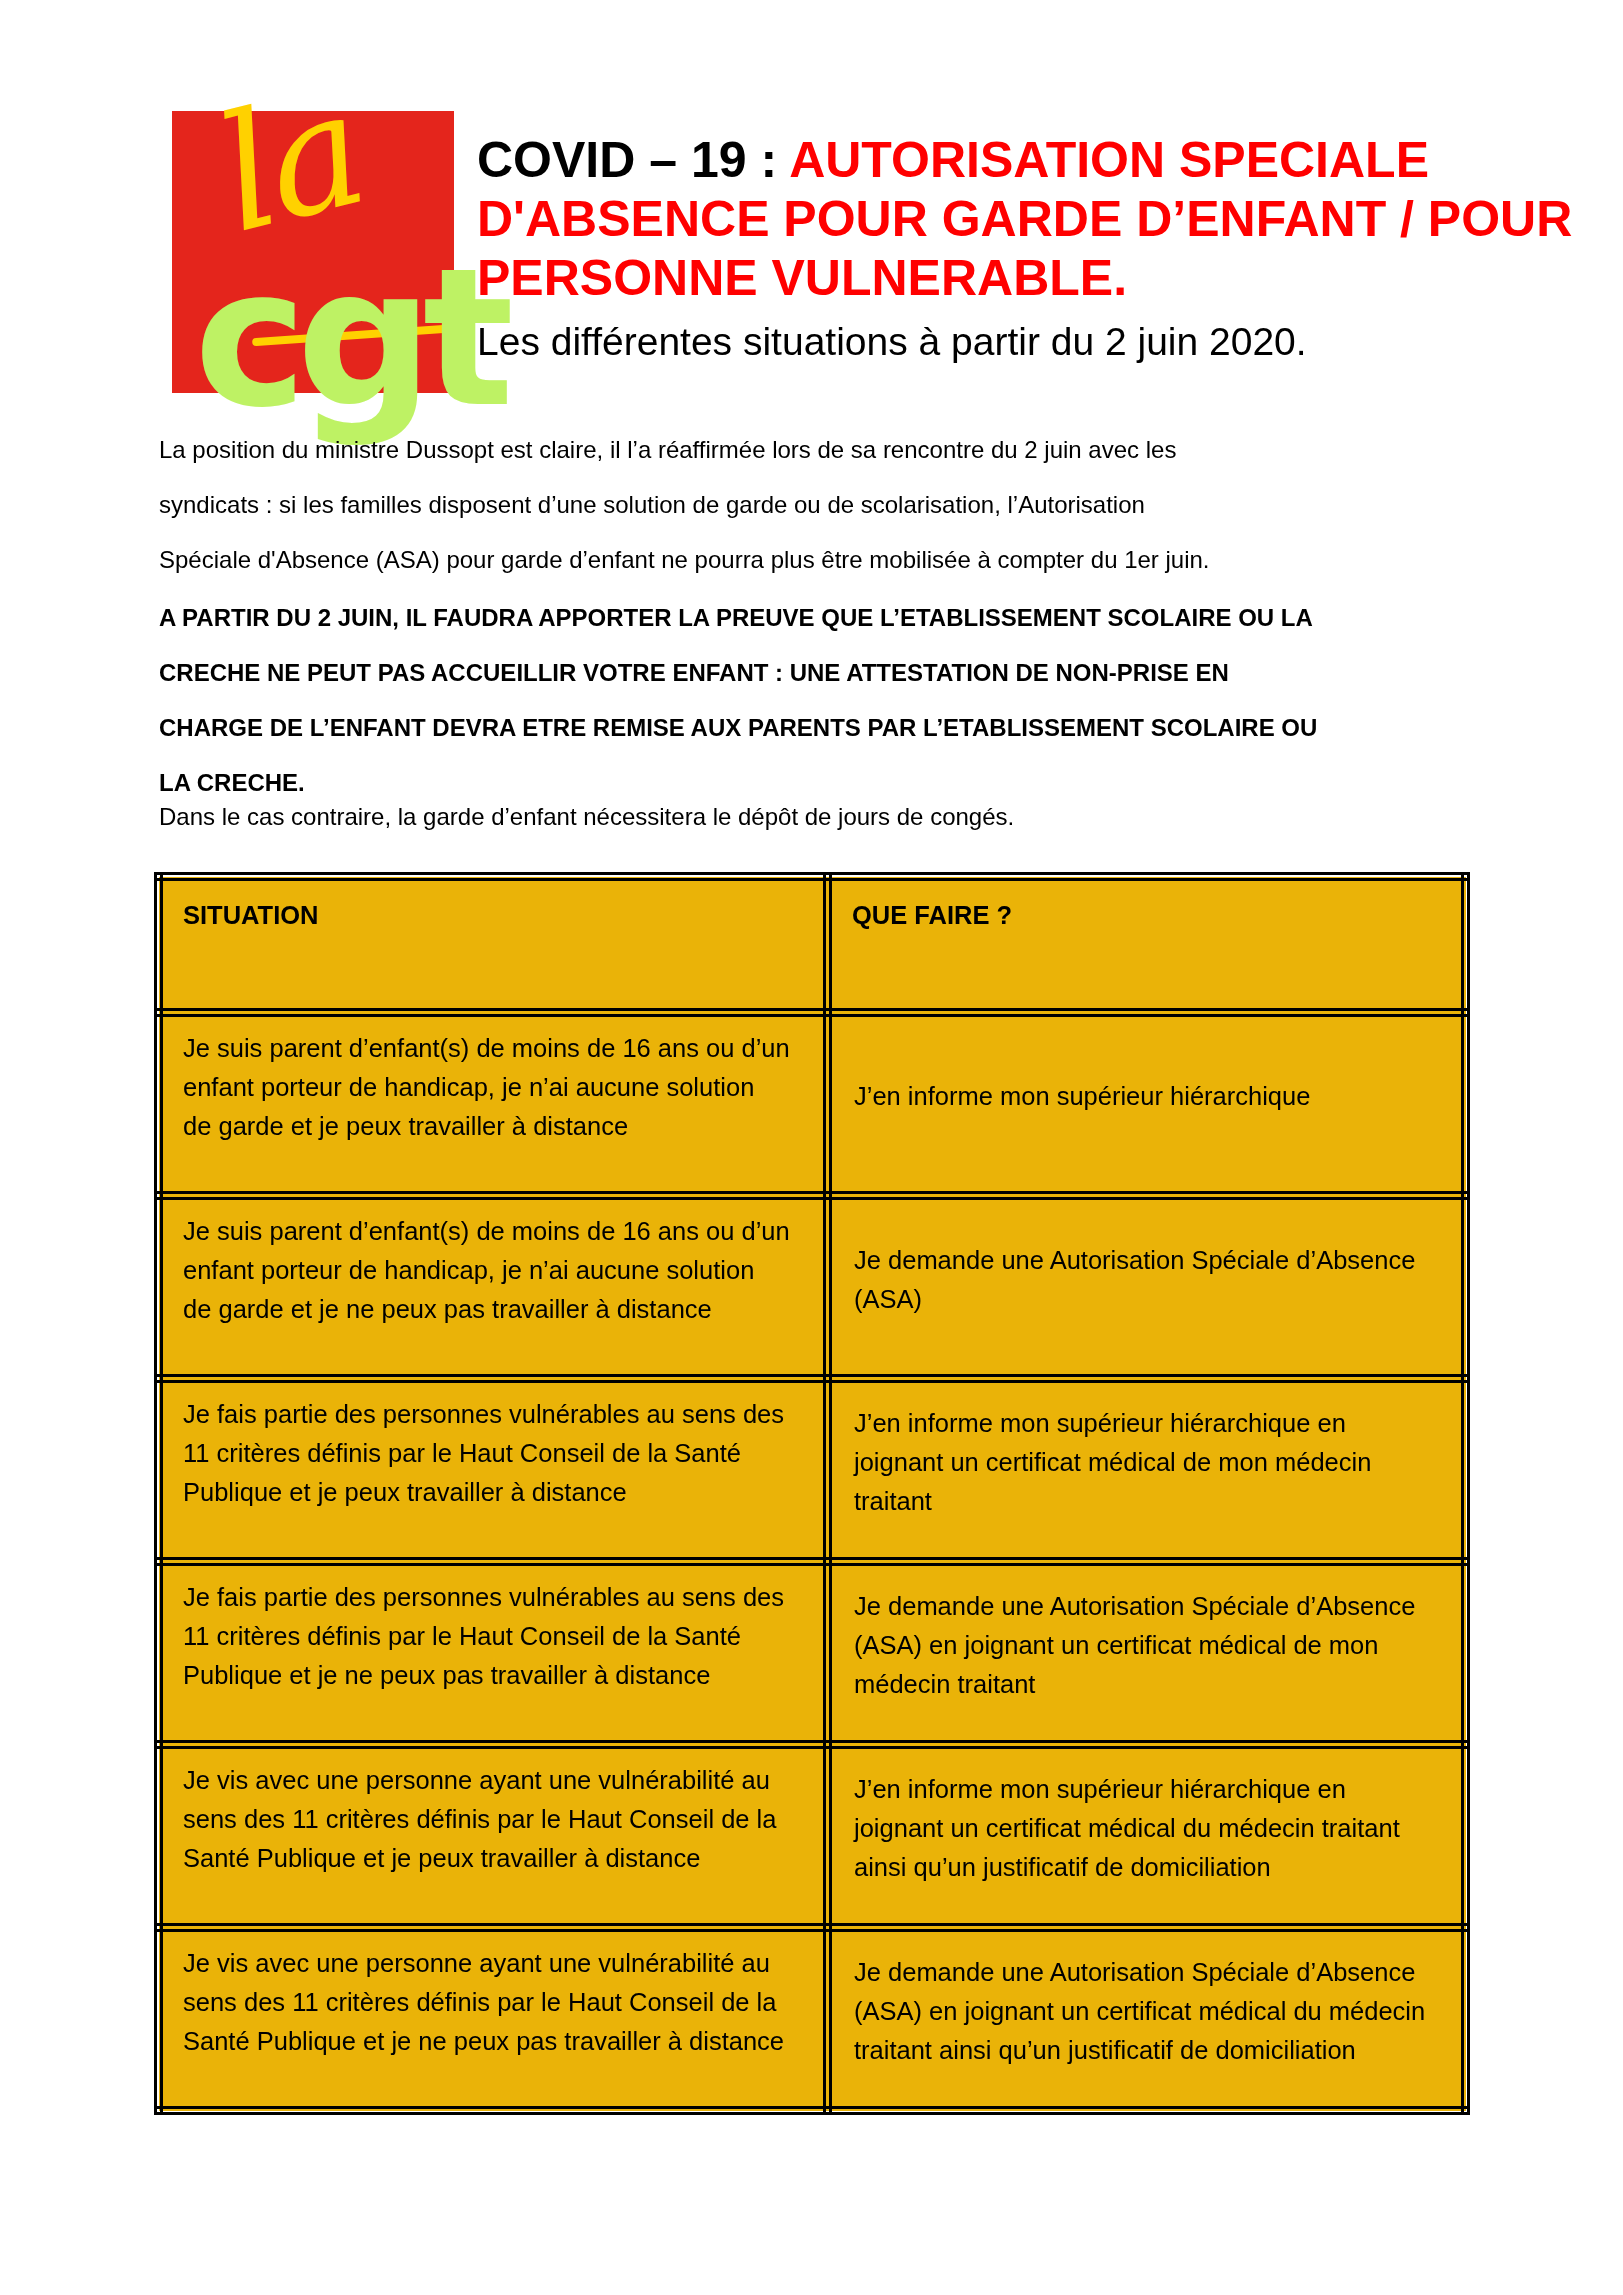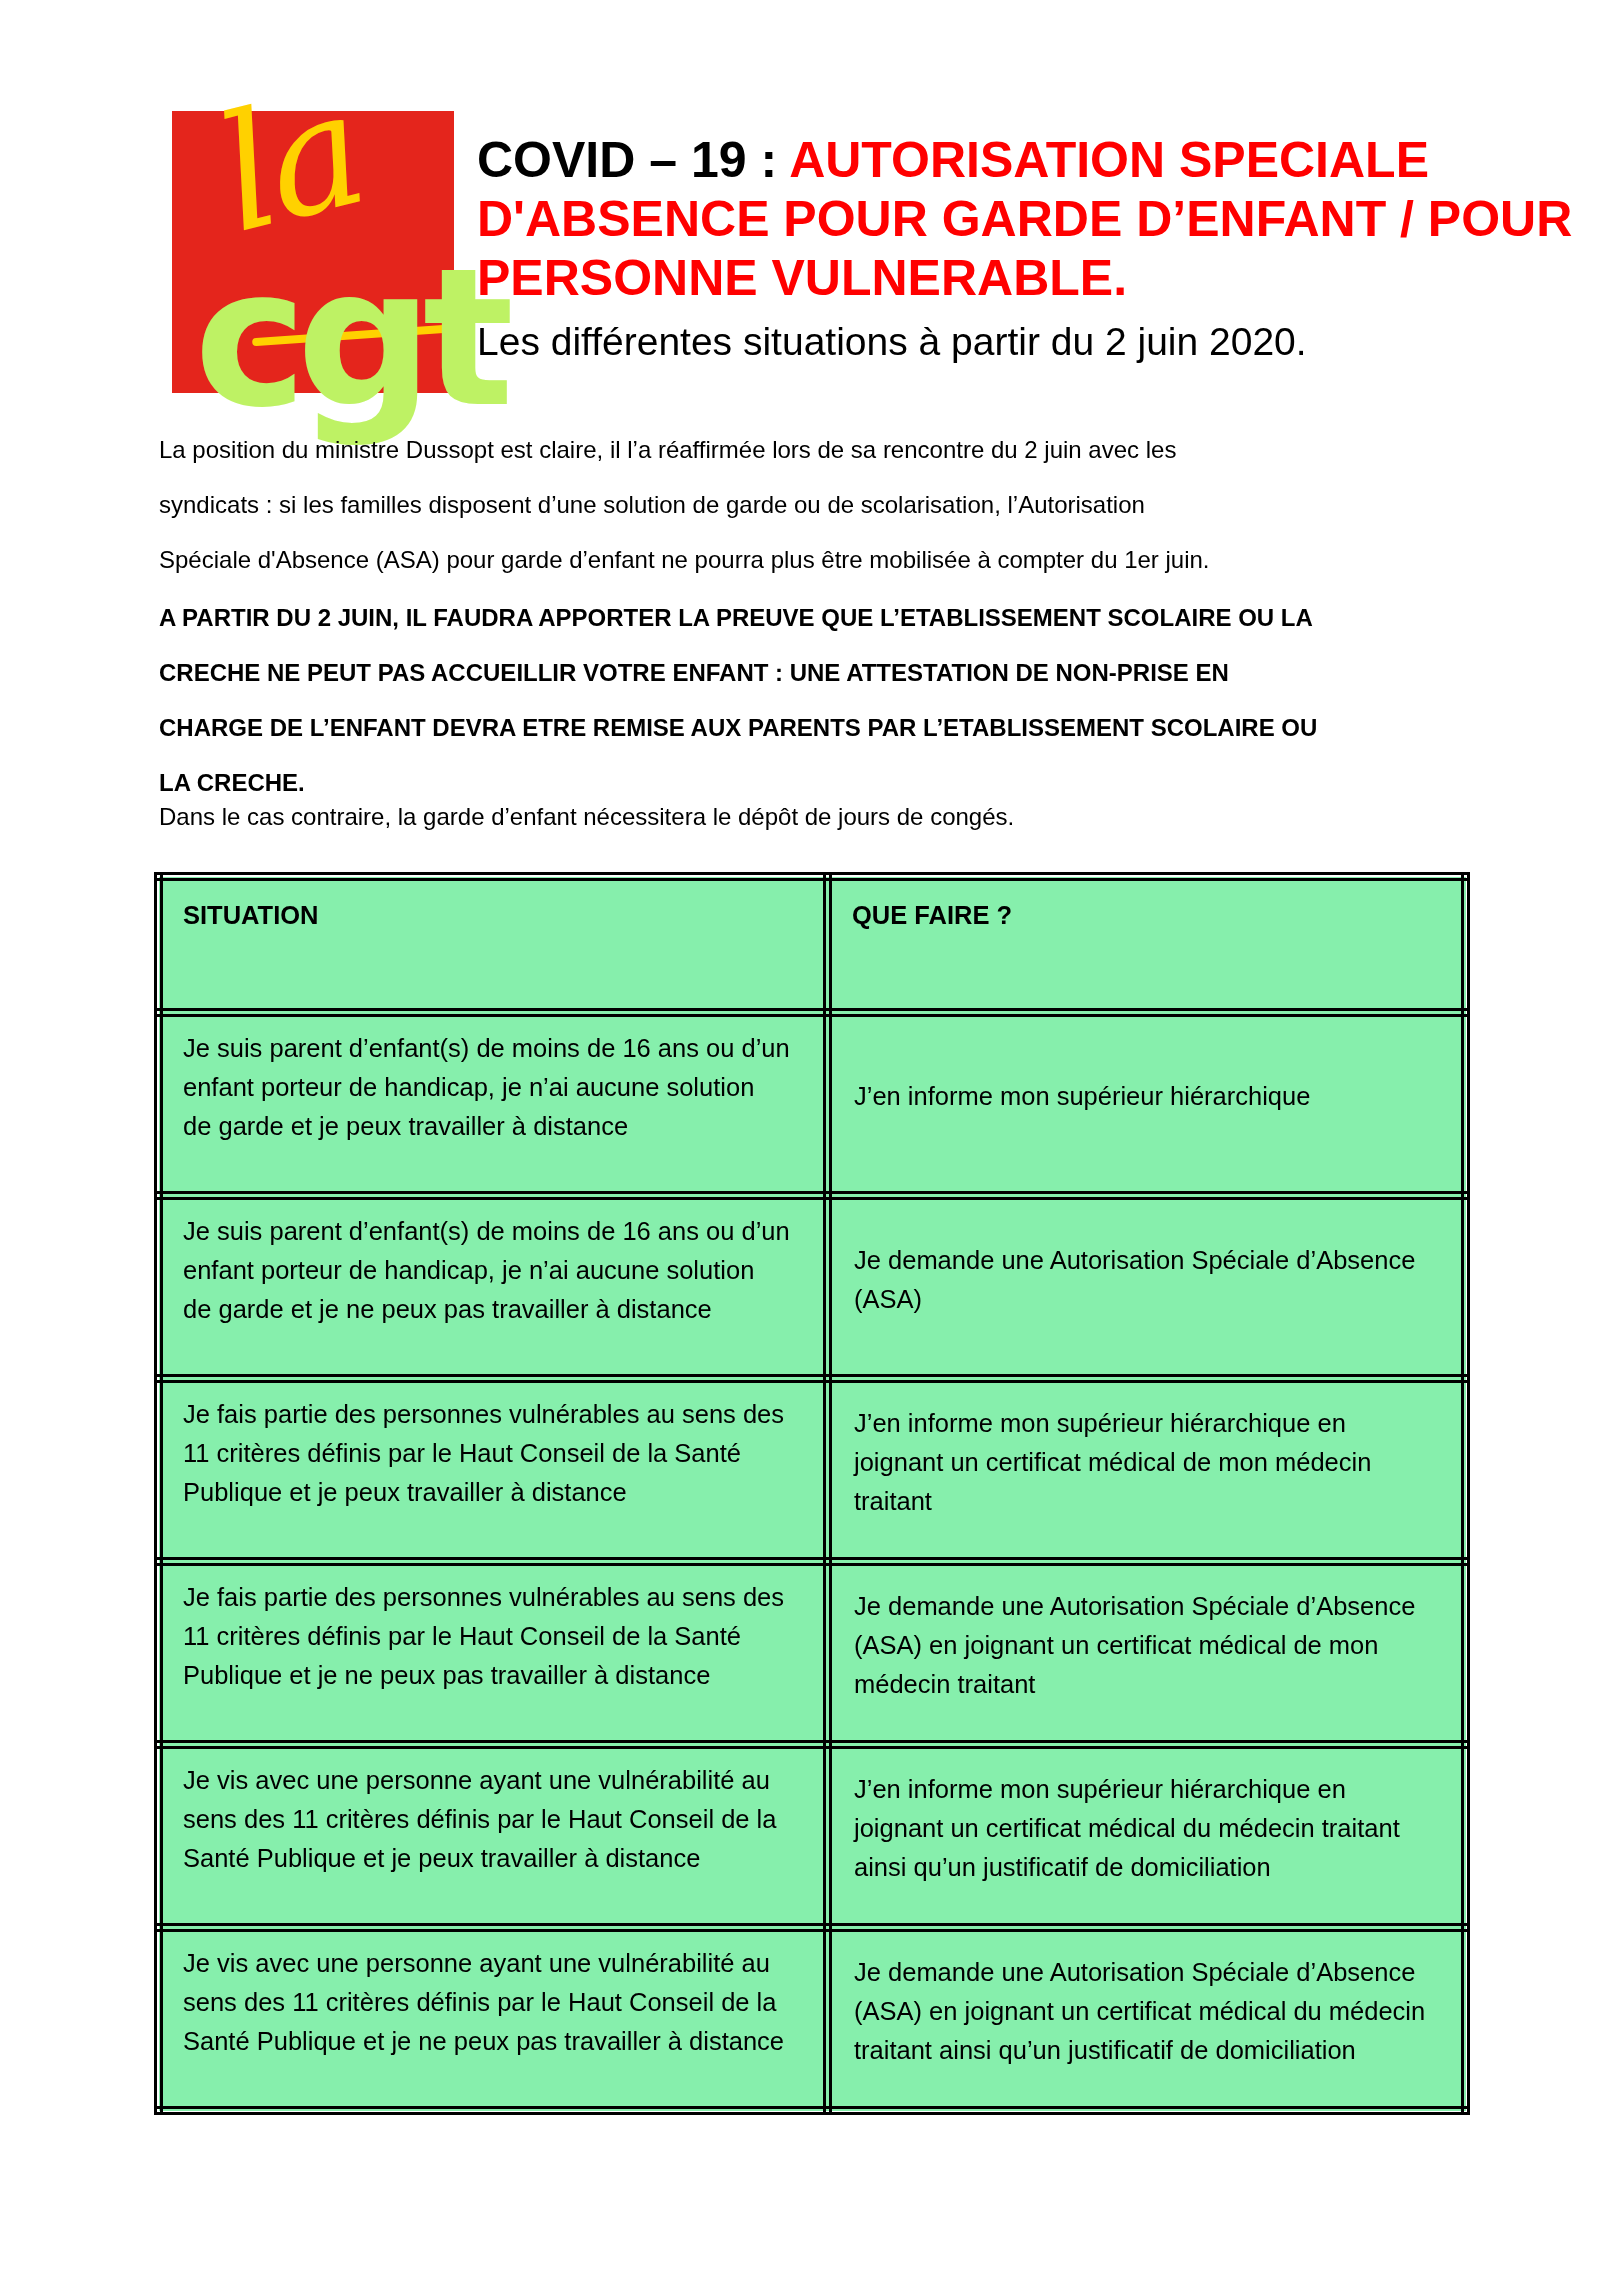--- a/index.html
+++ b/index.html
@@ -92,21 +92,21 @@
     border-collapse: collapse;
     table-layout: fixed;
   }
   table.situations col.c1 { width: 669px; }
   table.situations td, table.situations th {
     border: 9.5px double #000000;
     font-size: 25.5px;
     line-height: 39px;
     white-space: pre-line;
     text-align: left;
-    background: #86efac;
+    background: #eab308;
   }
   table.situations th {
     vertical-align: top;
     padding: 15px 16px 0 20px;
     font-weight: bold;
     height: 112px;
   }
   table.situations tr.data-row { height: 183px; }
   td.cell-situation {
     vertical-align: top;

